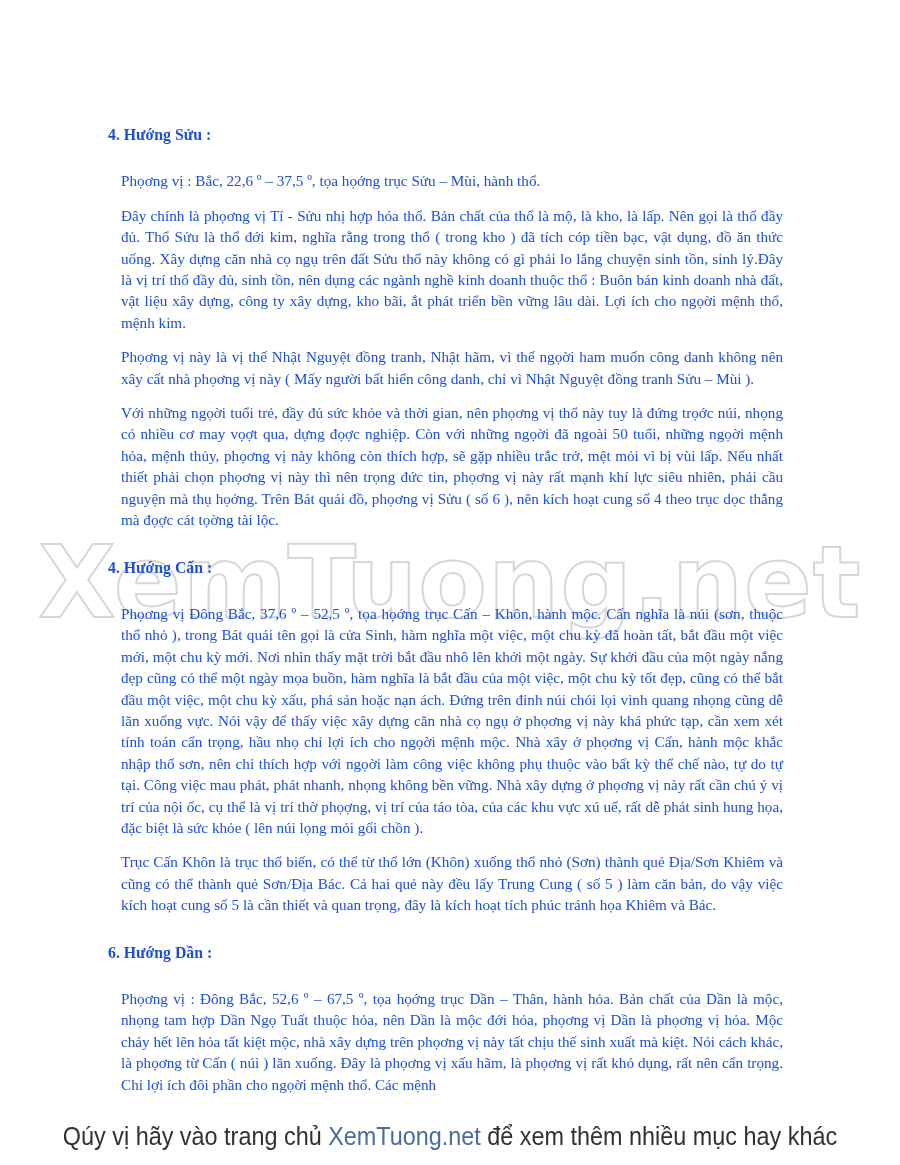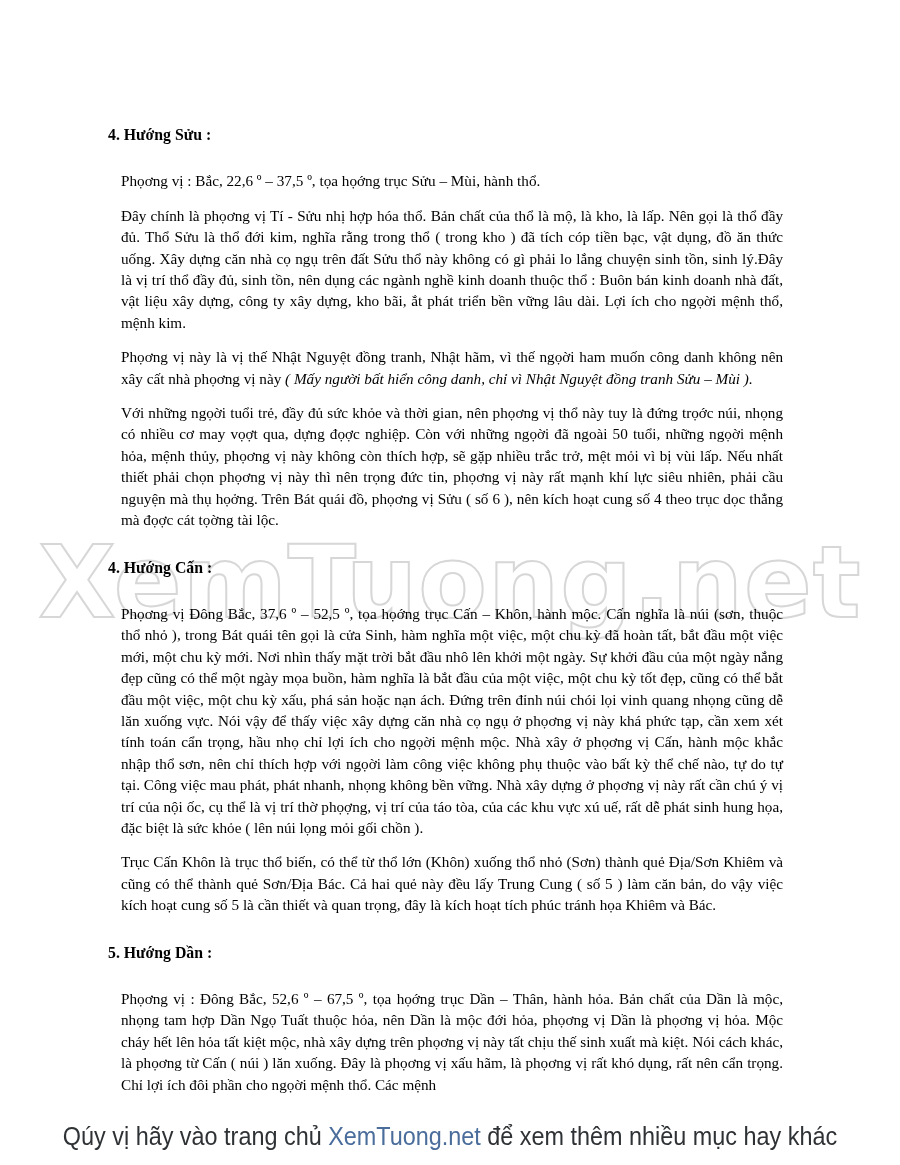--- a/index.html
+++ b/index.html
@@ -27,34 +27,34 @@
     text-shadow: 0 0 1px #e2e2e2;
     z-index: 1;
     user-select: none;
   }
   .content {
     position: absolute;
     top: 124px;
     left: 108px;
     width: 688px;
     z-index: 2;
-    color: #000000;
+    color: #1d4ed8;
     font-size: 15.2px;
     line-height: 21.4px;
     text-align: justify;
   }
   .sec-h {
     font-size: 15.8px;
     font-weight: bold;
     margin: 26px 0 25px 0;
     text-align: left;
   }
   .sec-h.first { margin-top: 0; }
   .content p { margin: 13px; }
-  .it { font-style: italic; }
+  .it { }
   .footer {
     position: absolute;
     bottom: 13px;
     left: 0;
     width: 900px;
     text-align: center;
     z-index: 2;
     font-family: "Liberation Sans", sans-serif;
     font-size: 26px;
     line-height: 32px;
@@ -81,20 +81,20 @@
     <h3 class="sec-h first">4. Hướng Sửu :</h3>
     <p>Phọơng vị : Bắc, 22,6 º – 37,5 º, tọa họớng trục Sửu – Mùi, hành thổ.</p>
     <p>Đây chính là phọơng vị Tí - Sửu nhị hợp hóa thổ. Bản chất của thổ là mộ, là kho, là lấp. Nên gọi là thổ đầy đủ. Thổ Sửu là thổ đới kim, nghĩa rằng trong thổ ( trong kho ) đã tích cóp tiền bạc, vật dụng, đồ ăn thức uống. Xây dựng căn nhà cọ ngụ trên đất Sửu thổ này không có gì phải lo lắng chuyện sinh tồn, sinh lý.Đây là vị trí thổ đầy đủ, sinh tồn, nên dụng các ngành nghề kinh doanh thuộc thổ : Buôn bán kinh doanh nhà đất, vật liệu xây dựng, công ty xây dựng, kho bãi, ắt phát triển bền vững lâu dài. Lợi ích cho ngọời mệnh thổ, mệnh kim.</p>
     <p><span>Phọơng vị này là vị thế Nhật Nguyệt đồng tranh, Nhật hãm, vì thế ngọời ham muốn công danh không nên xây cất nhà phọơng vị này </span><span class="it">( Mấy người bất hiển công danh, chỉ vì Nhật Nguyệt đồng tranh Sửu – Mùi ).</span></p>
     <p>Với những ngọời tuổi trẻ, đầy đủ sức khỏe và thời gian, nên phọơng vị thổ này tuy là đứng trọớc núi, nhọng có nhiều cơ may vọợt qua, dựng đọợc nghiệp. Còn với những ngọời đã ngoài 50 tuổi, những ngọời mệnh hỏa, mệnh thủy, phọơng vị này không còn thích hợp, sẽ gặp nhiều trắc trở, mệt mỏi vì bị vùi lấp. Nếu nhất thiết phải chọn phọơng vị này thì nên trọng đức tin, phọơng vị này rất mạnh khí lực siêu nhiên, phải cầu nguyện mà thụ họởng. Trên Bát quái đồ, phọơng vị Sửu ( số 6 ), nên kích hoạt cung số 4 theo trục dọc thẳng mà đọợc cát tọờng tài lộc.</p>
 
     <h3 class="sec-h">4. Hướng Cấn :</h3>
     <p>Phọơng vị Đông Bắc, 37,6 º – 52,5 º, tọa họớng trục Cấn – Khôn, hành mộc. Cấn nghĩa là núi (sơn, thuộc thổ nhỏ ), trong Bát quái tên gọi là cửa Sinh, hàm nghĩa một việc, một chu kỳ đã hoàn tất, bắt đầu một việc mới, một chu kỳ mới. Nơi nhìn thấy mặt trời bắt đầu nhô lên khởi một ngày. Sự khởi đầu của một ngày nắng đẹp cũng có thể một ngày mọa buồn, hàm nghĩa là bắt đầu của một việc, một chu kỳ tốt đẹp, cũng có thể bắt đầu một việc, một chu kỳ xấu, phá sản hoặc nạn ách. Đứng trên đỉnh núi chói lọi vinh quang nhọng cũng dễ lăn xuống vực. Nói vậy để thấy việc xây dựng căn nhà cọ ngụ ở phọơng vị này khá phức tạp, cần xem xét tính toán cẩn trọng, hầu nhọ chỉ lợi ích cho ngọời mệnh mộc. Nhà xây ở phọơng vị Cấn, hành mộc khắc nhập thổ sơn, nên chỉ thích hợp với ngọời làm công việc không phụ thuộc vào bất kỳ thể chế nào, tự do tự tại. Công việc mau phát, phát nhanh, nhọng không bền vững. Nhà xây dựng ở phọơng vị này rất cần chú ý vị trí của nội ốc, cụ thể là vị trí thờ phọợng, vị trí của táo tòa, của các khu vực xú uế, rất dễ phát sinh hung họa, đặc biệt là sức khỏe ( lên núi lọng mỏi gối chồn ).</p>
     <p>Trục Cấn Khôn là trục thổ biến, có thể từ thổ lớn (Khôn) xuống thổ nhỏ (Sơn) thành quẻ Địa/Sơn Khiêm và cũng có thể thành quẻ Sơn/Địa Bác. Cả hai quẻ này đều lấy Trung Cung ( số 5 ) làm căn bản, do vậy việc kích hoạt cung số 5 là cần thiết và quan trọng, đây là kích hoạt tích phúc tránh họa Khiêm và Bác.</p>
 
-    <h3 class="sec-h">5. Hướng Dần :</h3>
+    <h3 class="sec-h">6. Hướng Dần :</h3>
     <p>Phọơng vị : Đông Bắc, 52,6 º – 67,5 º, tọa họớng trục Dần – Thân, hành hỏa. Bản chất của Dần là mộc, nhọng tam hợp Dần Ngọ Tuất thuộc hỏa, nên Dần là mộc đới hỏa, phọơng vị Dần là phọơng vị hỏa. Mộc cháy hết lên hỏa tất kiệt mộc, nhà xây dựng trên phọơng vị này tất chịu thế sinh xuất mà kiệt. Nói cách khác, là phọơng từ Cấn ( núi ) lăn xuống. Đây là phọơng vị xấu hãm, là phọơng vị rất khó dụng, rất nên cẩn trọng. Chỉ lợi ích đôi phần cho ngọời mệnh thổ. Các mệnh</p>
 
   </div>
 
   <div class="footer"><span>Qúy vị hãy vào trang chủ </span><a class="brand">XemTuong.net</a><span> để xem thêm nhiều mục hay khác</span></div>
 
 </div>
 
 </body></html>

